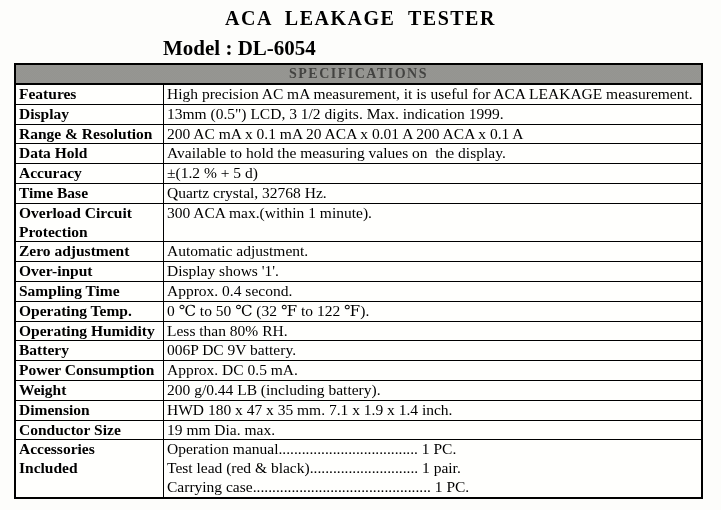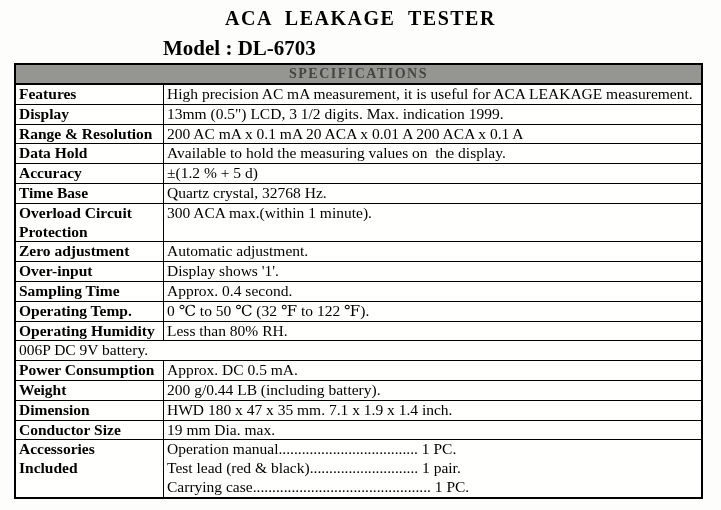--- a/index.html
+++ b/index.html
@@ -85,21 +85,21 @@
   .td.value {
     flex: 1 1 auto;
     min-width: 0;
   }
 </style>
 </head>
 <body>
 
 <div class="page">
   <h1 class="page-title">ACA  LEAKAGE  TESTER</h1>
-  <h2 class="model-subtitle">Model : DL-6703</h2>
+  <h2 class="model-subtitle">Model : DL-6054</h2>
 
   <div class="spec-table">
     <div class="spec-header">
       <span>SPECIFICATIONS</span>
     </div>
     <div class="spec-body" id="spec-body">
         <div class="tr">
           <div class="td label">Features</div>
           <div class="td value">High precision AC mA measurement, it is useful for ACA LEAKAGE measurement.</div>
         </div>
@@ -142,20 +142,21 @@
         </div>
         <div class="tr">
           <div class="td label">Operating Temp.</div>
           <div class="td value">0 ℃ to 50 ℃ (32 ℉ to 122 ℉).</div>
         </div>
         <div class="tr">
           <div class="td label">Operating Humidity</div>
           <div class="td value">Less than 80% RH.</div>
         </div>
         <div class="tr">
+          <div class="td label">Battery</div>
           <div class="td value">006P DC 9V battery.</div>
         </div>
         <div class="tr">
           <div class="td label">Power Consumption</div>
           <div class="td value">Approx. DC 0.5 mA.</div>
         </div>
         <div class="tr">
           <div class="td label">Weight</div>
           <div class="td value">200 g/0.44 LB (including battery).</div>
         </div>

